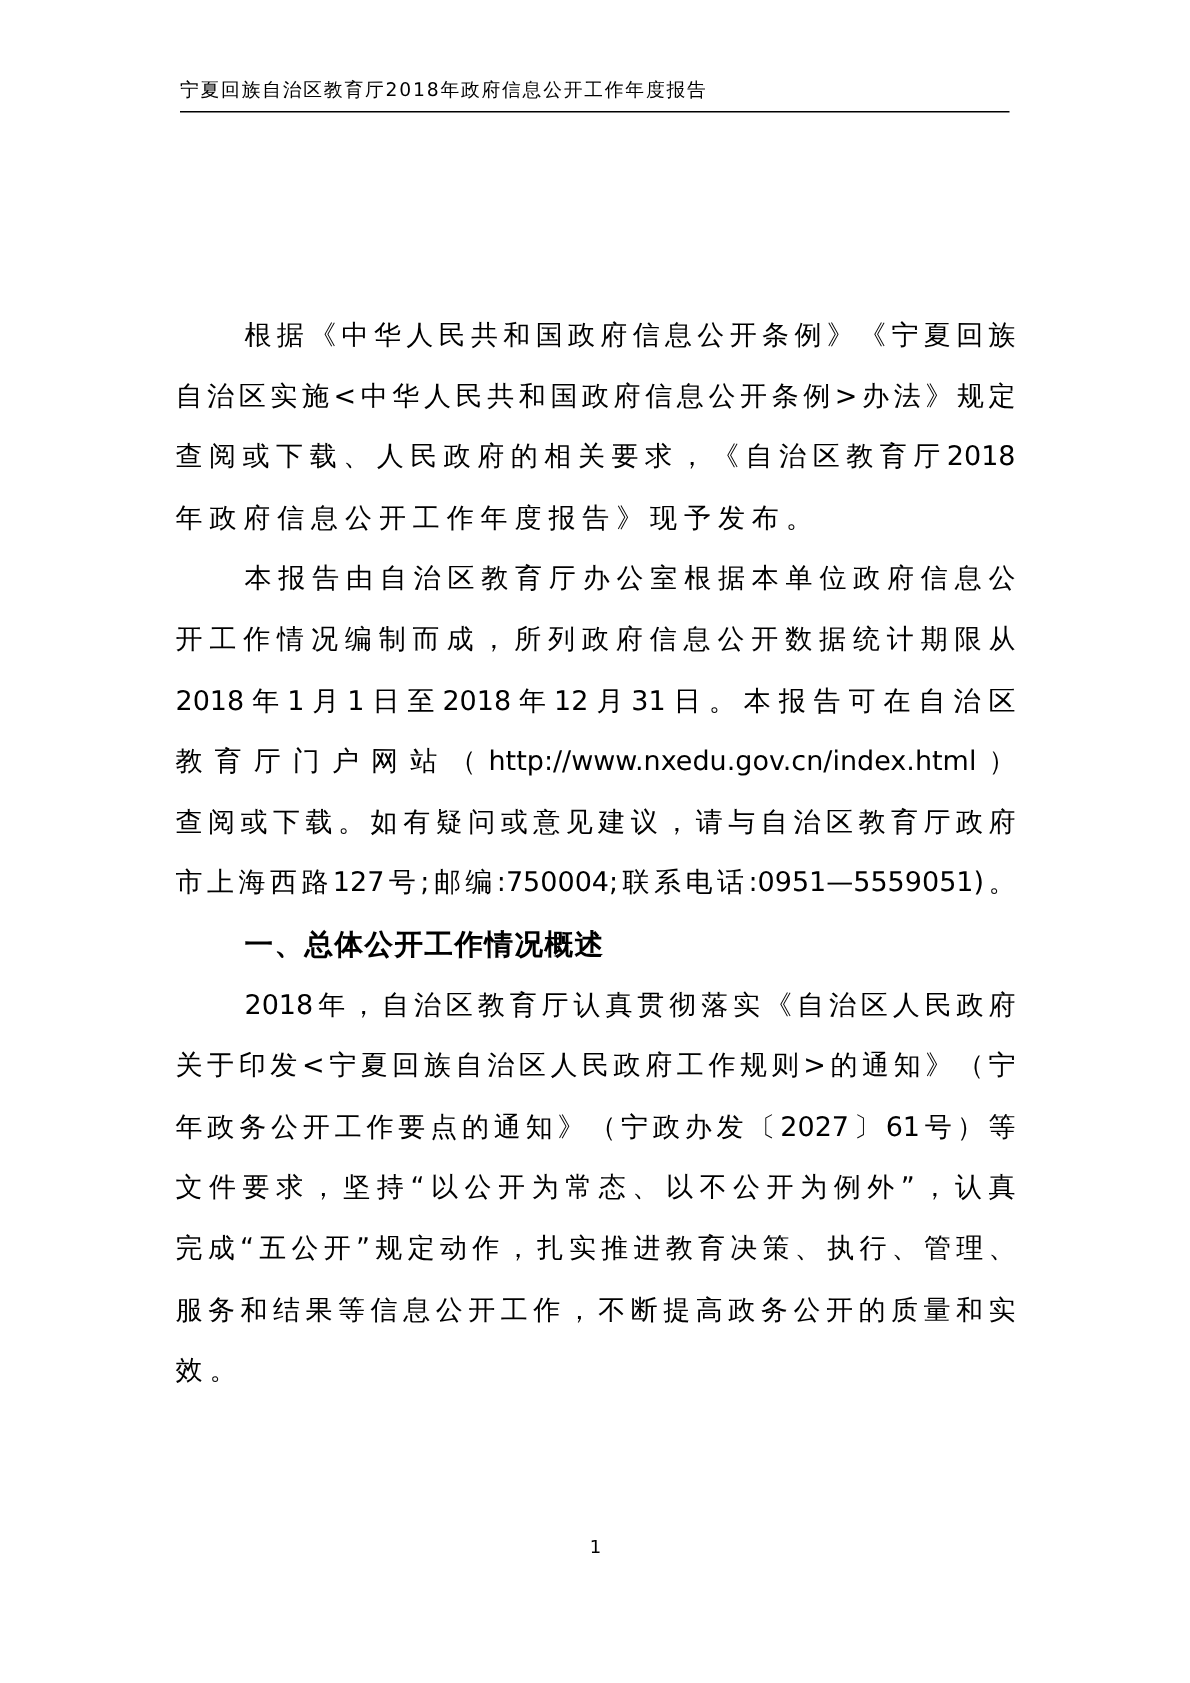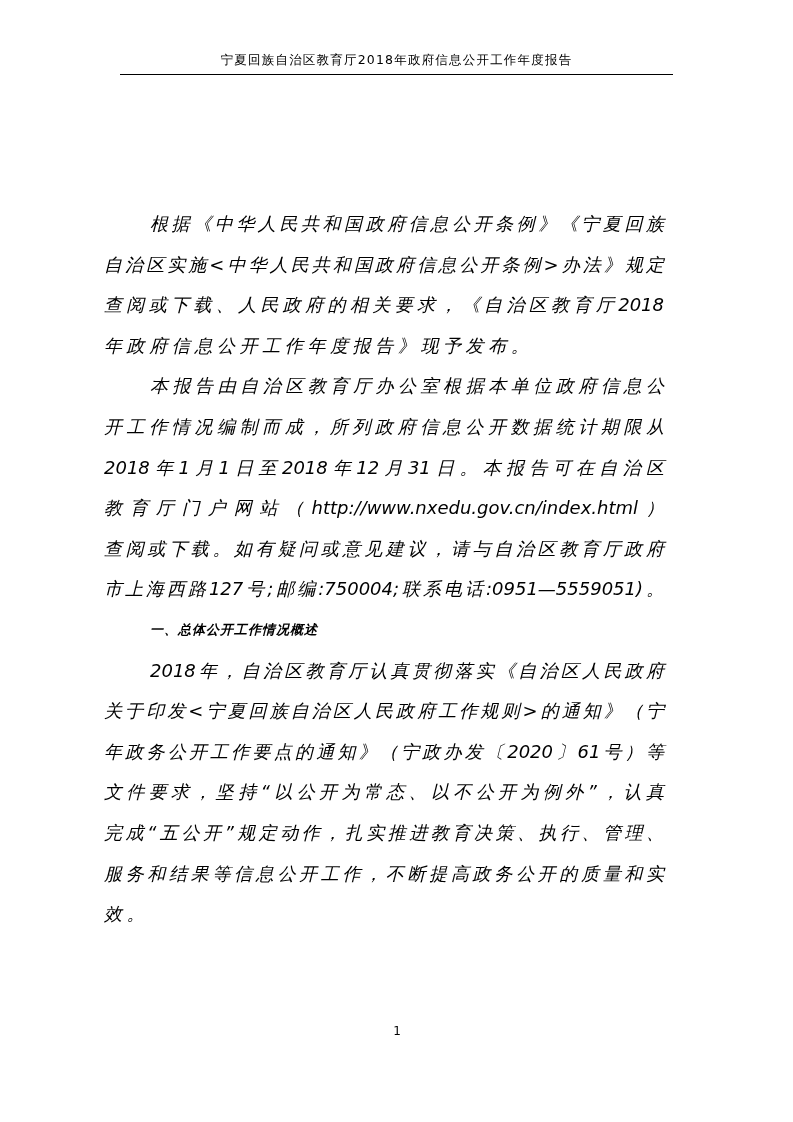--- a/index.html
+++ b/index.html
@@ -1,32 +1,32 @@
 <!DOCTYPE html>
 <html><head>
 <meta charset="utf-8">
 <style>
   html, body { margin:0; padding:0; background:#ffffff; }
   body { width:793px; height:1122px; position:relative; overflow:hidden;
          font-family:"DejaVu Serif", "Liberation Serif", serif; color:#000; }
   .page { position:absolute; left:0; top:0; width:793px; height:1122px; background:#fff; }
   .running-header { position:absolute; left:120px; top:52px; width:553px; height:22px;
-         text-align:center; font-size:12.5px; letter-spacing:1.2px; white-space:nowrap;
+         text-align:left; font-size:12.5px; letter-spacing:1.2px; white-space:nowrap;
          font-family:"DejaVu Sans", sans-serif; }
   .header-rule { position:absolute; left:120px; top:74px; width:553px; height:0;
          border-top:1.6px solid #000; }
   .doc-title { position:absolute; left:117px; top:132px; width:560px; text-align:center;
          font-size:24.5px; white-space:nowrap; letter-spacing:0.5px;
          font-family:"DejaVu Serif", serif; font-weight:normal; }
-  .body { position:absolute; left:104px; top:204px; width:560px;font-style:italic; }
+  .body { position:absolute; left:117px; top:204px; width:560px; }
   .line { display:block; height:40.6px; line-height:40.6px; font-size:18px;
           white-space:nowrap; letter-spacing:4.6px; font-family:"DejaVu Sans", sans-serif; }
   .indent { padding-left:46px; }
   .justify { text-align:justify; text-align-last:justify; letter-spacing:0; }
-  .heading { font-weight:bold; font-family:"DejaVu Sans", sans-serif; letter-spacing:1px; font-size:13px; }
+  .heading { font-weight:bold; font-family:"DejaVu Sans", sans-serif; letter-spacing:1px; font-size:19px; }
   .bold { font-weight:bold; font-family:"DejaVu Serif", serif; }
   .gap { height:6px; }
   .page-number { position:absolute; left:390px; top:1024px; width:14px; text-align:center;
          font-size:12px; font-family:"DejaVu Sans", sans-serif; }
 </style>
 </head>
 <body>
 
 <div class="page">
 
@@ -50,21 +50,21 @@
       <span class="line justify">教育厅门户网站（http://www.nxedu.gov.cn/index.html）</span>
       <span class="line justify">查阅或下载。如有疑问或意见建议，请与自治区教育厅政府</span>
       <span class="line justify">市上海西路127号;邮编:750004;联系电话:0951—5559051)。</span>
     </div>
 
     <span class="line indent heading">一、总体公开工作情况概述</span>
 
     <div>
       <span class="line indent justify">2018年，自治区教育厅认真贯彻落实《自治区人民政府</span>
       <span class="line justify">关于印发&lt;宁夏回族自治区人民政府工作规则&gt;的通知》（宁</span>
-      <span class="line justify">年政务公开工作要点的通知》（宁政办发〔2020〕61号）等</span>
+      <span class="line justify">年政务公开工作要点的通知》（宁政办发〔2027〕61号）等</span>
       <span class="line justify">文件要求，坚持“以公开为常态、以不公开为例外”，认真</span>
       <span class="line justify">完成“五公开”规定动作，扎实推进教育决策、执行、管理、</span>
       <span class="line justify">服务和结果等信息公开工作，不断提高政务公开的质量和实</span>
       <span class="line">效。</span>
     </div>
 
     <div class="gap"></div>
 
   </div>
 

